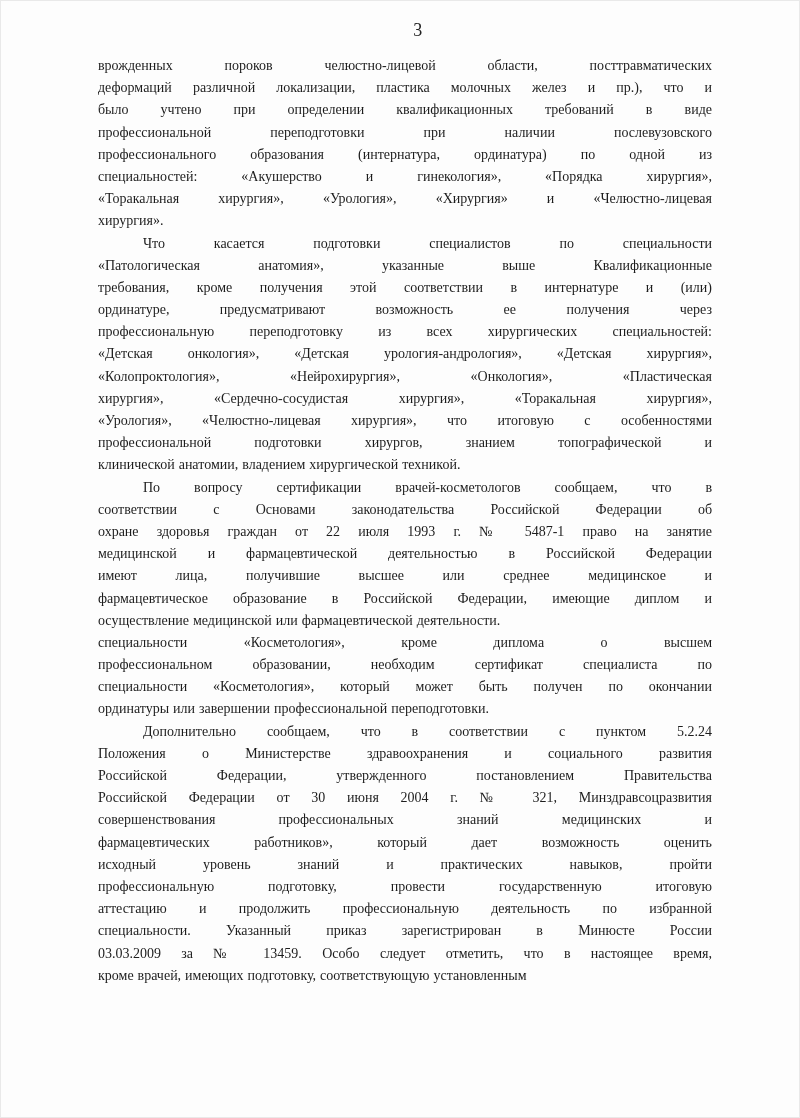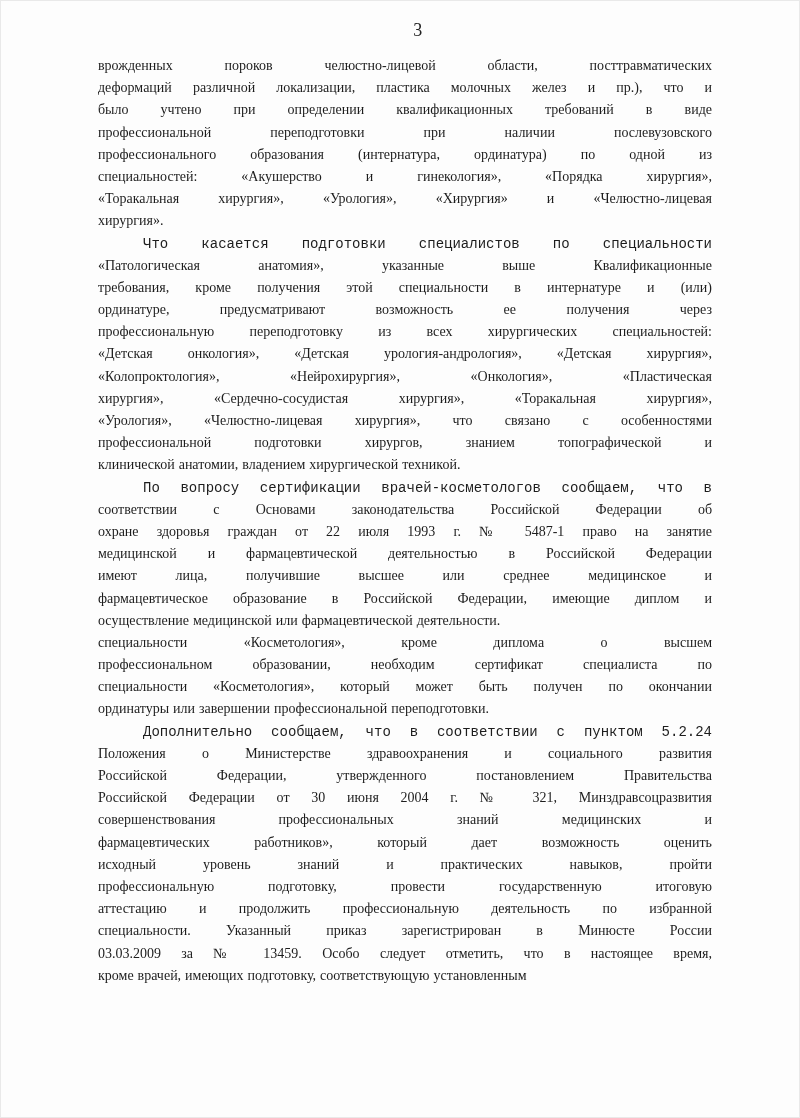--- a/index.html
+++ b/index.html
@@ -45,21 +45,20 @@
     text-align-last: justify;
     height: 22.2px;
     overflow: visible;
     word-spacing: 0.5px;
   }
   .line.last {
     text-align-last: left;
   }
   .line.indent {
     text-indent: 45px;
-    font-family: Liberation Mono, monospace;
   }
 </style>
 </head>
 <body>
 
 <div class="page">
   <div class="page-number">3</div>
   <div class="text-block">
       <div class="paragraph">
         <div class="line">врожденных пороков челюстно-лицевой области, посттравматических</div>
@@ -67,27 +66,27 @@
         <div class="line">было учтено при определении квалификационных требований в виде</div>
         <div class="line">профессиональной переподготовки при наличии послевузовского</div>
         <div class="line">профессионального образования (интернатура, ординатура) по одной из</div>
         <div class="line">специальностей: «Акушерство и гинекология», «Порядка хирургия»,</div>
         <div class="line">«Торакальная хирургия», «Урология», «Хирургия» и «Челюстно-лицевая</div>
         <div class="line last">хирургия».</div>
       </div>
       <div class="paragraph">
         <div class="line indent">Что касается подготовки специалистов по специальности</div>
         <div class="line">«Патологическая анатомия», указанные выше Квалификационные</div>
-        <div class="line">требования, кроме получения этой специальности в интернатуре и (или)</div>
+        <div class="line">требования, кроме получения этой соответствии в интернатуре и (или)</div>
         <div class="line">ординатуре, предусматривают возможность ее получения через</div>
         <div class="line">профессиональную переподготовку из всех хирургических специальностей:</div>
         <div class="line">«Детская онкология», «Детская урология-андрология», «Детская хирургия»,</div>
         <div class="line">«Колопроктология», «Нейрохирургия», «Онкология», «Пластическая</div>
         <div class="line">хирургия», «Сердечно-сосудистая хирургия», «Торакальная хирургия»,</div>
-        <div class="line">«Урология», «Челюстно-лицевая хирургия», что связано с особенностями</div>
+        <div class="line">«Урология», «Челюстно-лицевая хирургия», что итоговую с особенностями</div>
         <div class="line">профессиональной подготовки хирургов, знанием топографической и</div>
         <div class="line last">клинической анатомии, владением хирургической техникой.</div>
       </div>
       <div class="paragraph">
         <div class="line indent">По вопросу сертификации врачей-косметологов сообщаем, что в</div>
         <div class="line">соответствии с Основами законодательства Российской Федерации об</div>
         <div class="line">охране здоровья граждан от 22 июля 1993 г. № 5487-1 право на занятие</div>
         <div class="line">медицинской и фармацевтической деятельностью в Российской Федерации</div>
         <div class="line">имеют лица, получившие высшее или среднее медицинское и</div>
         <div class="line">фармацевтическое образование в Российской Федерации, имеющие диплом и</div>

